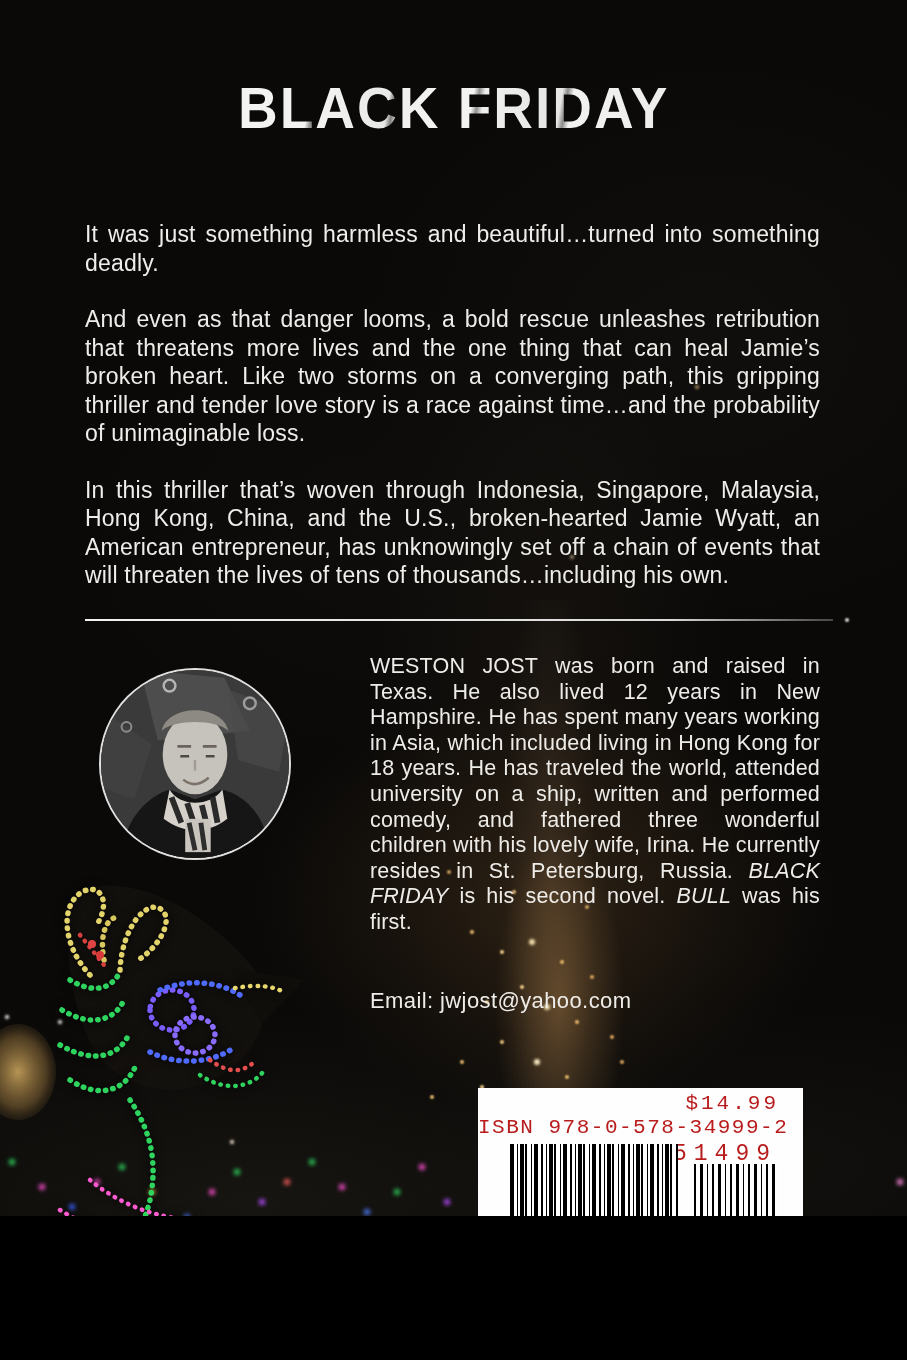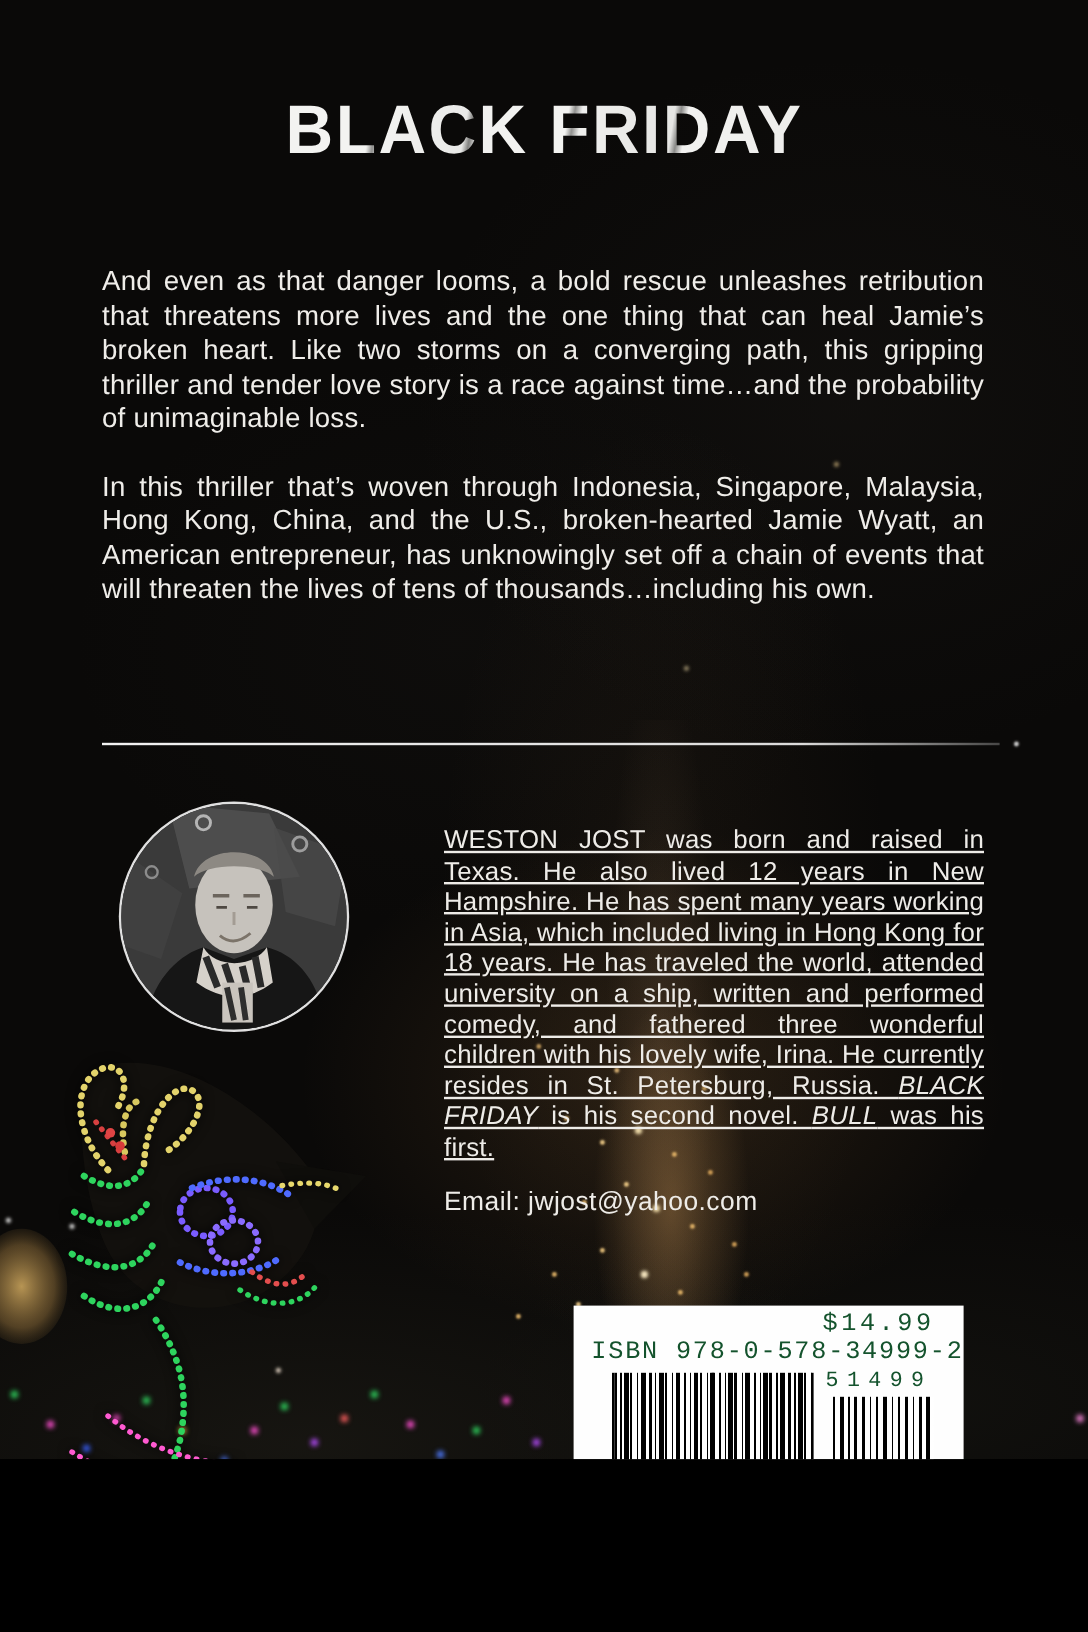--- a/index.html
+++ b/index.html
@@ -36,35 +36,35 @@
     position:absolute;left:85px;top:619px;width:748px;height:2px;
     background:linear-gradient(90deg,rgba(255,255,255,.95),rgba(255,255,255,.85) 78%,rgba(255,255,255,.25));
   }
   
   .photo-wrap{
     position:absolute;left:99px;top:668px;width:192px;height:192px;border-radius:50%;
     border:2px solid rgba(255,255,255,.85);overflow:hidden;box-sizing:border-box;
     background:#333;
   }
   .bio{
-    position:absolute;left:370px;top:688px;width:450px;
-    color:#eeece8;font-size:21.5px;line-height:25.6px;text-align:justify;letter-spacing:.2px;text-decoration:underline;
+    position:absolute;left:370px;top:654px;width:450px;
+    color:#eeece8;font-size:21.5px;line-height:25.6px;text-align:justify;letter-spacing:.2px;
   }
   .bio .it{font-style:italic;}
   .email{
     position:absolute;left:370px;top:988px;color:#eeece8;font-size:22px;letter-spacing:.4px;
   }
   
   .barcode{
     position:absolute;left:478px;top:1088px;width:325px;height:214px;background:#fefefe;
-    color:#14532d;font-family:"Liberation Mono",monospace;
+    color:#b91c1c;font-family:"Liberation Mono",monospace;
   }
   .bc-price{position:absolute;top:4px;right:24px;font-size:21px;letter-spacing:3px;}
-  .bc-isbn{position:absolute;top:28px;left:0;width:100%;text-align:right;font-size:21px;letter-spacing:1.5px;}
-  .bc-addon-code{position:absolute;top:53px;right:26px;font-size:18px;letter-spacing:7px;}
+  .bc-isbn{position:absolute;top:28px;left:0;width:100%;text-align:left;font-size:21px;letter-spacing:1.5px;}
+  .bc-addon-code{position:absolute;top:53px;right:26px;font-size:23px;letter-spacing:7px;}
   .bc-ean-bars{
     position:absolute;left:34px;top:56px;width:166px;height:112px;
     background:repeating-linear-gradient(90deg,
       #000 0 2px,#fff 2px 5px,#000 5px 6px,#fff 6px 8px,#000 8px 12px,#fff 12px 13px,
       #000 13px 15px,#fff 15px 19px,#000 19px 20px,#fff 20px 22px,#000 22px 26px,#fff 26px 29px);
   }
   .guard{position:absolute;width:2px;height:130px;top:56px;background:#000;}
   .g1{left:32px;} .g2{left:115px;} .g3{left:198px;}
   .bc-ean-digits{
     position:absolute;left:14px;top:172px;font-size:20px;letter-spacing:2px;word-spacing:12px;white-space:nowrap;
@@ -159,20 +159,21 @@
     </g>
     <circle cx="203" cy="118" r="6" fill="#e03535" style="color:#e03535" class="glow"></circle>
     <circle cx="250" cy="120" r="3.5" fill="#35e0c8" style="color:#35e0c8" class="glow"></circle>
     <circle cx="92" cy="84" r="4" fill="#e04444"></circle>
     <circle cx="100" cy="95" r="4" fill="#d83a3a"></circle>
   </svg>
 
   <div class="title">BLACK FRIDAY</div>
 
   <div class="synopsis">
+    <p>It was just something harmless and beautiful…turned into something deadly.</p>
     <p>And even as that danger looms, a bold rescue unleashes retribution that threatens more lives and the one thing that can heal Jamie’s broken heart. Like two storms on a converging path, this gripping thriller and tender love story is a race against time…and the probability of unimaginable loss.</p>
     <p>In this thriller that’s woven through Indonesia, Singapore, Malaysia, Hong Kong, China, and the U.S., broken-hearted Jamie Wyatt, an American entrepreneur, has unknowingly set off a chain of events that will threaten the lives of tens of thousands…including his own.</p>
   </div>
 
   <div class="divider"></div>
 
   <div class="photo-wrap">
     <svg width="188" height="188" viewBox="0 0 192 192">
       <rect width="192" height="192" fill="#3a3a3a"></rect>
       <polygon points="40,0 126,8 152,62 58,72" fill="#575757" opacity=".65"></polygon>

